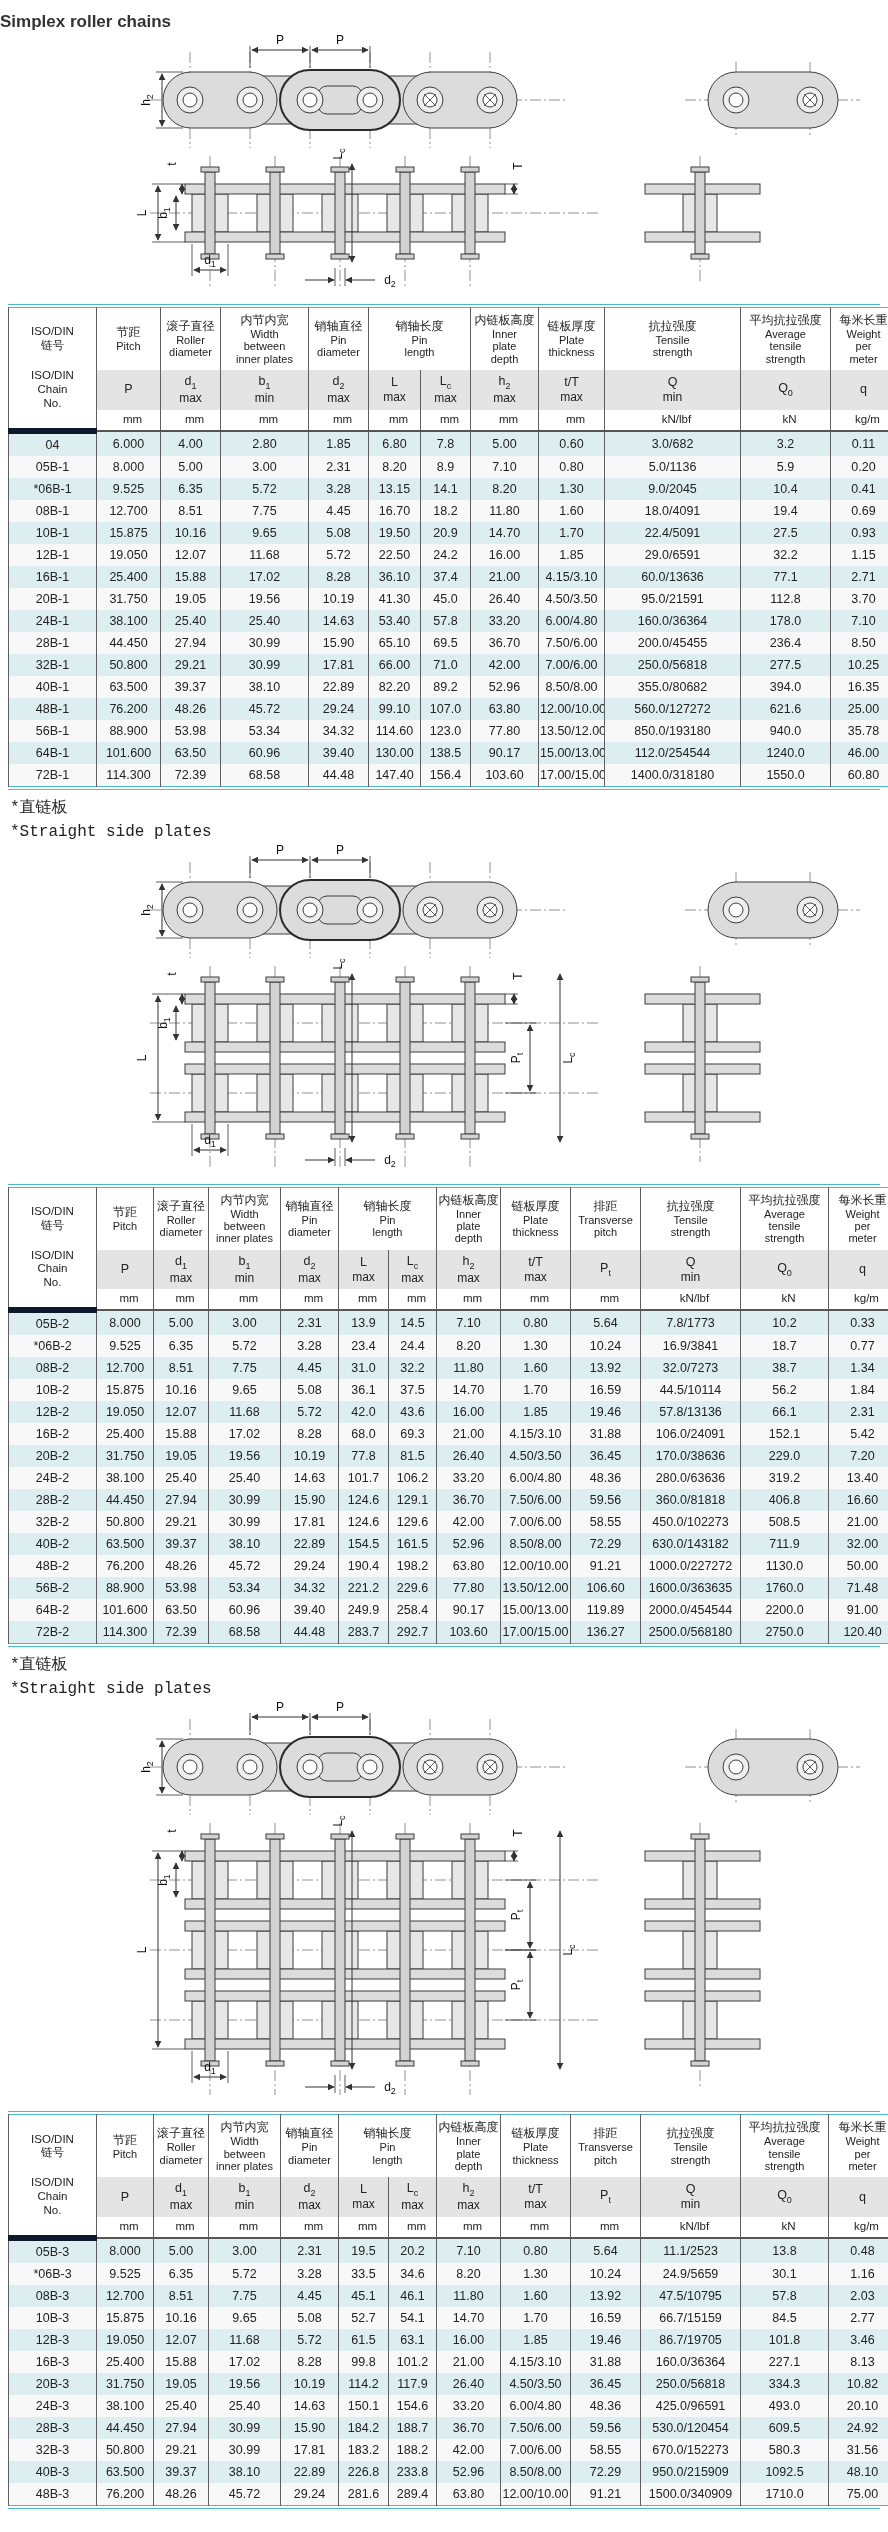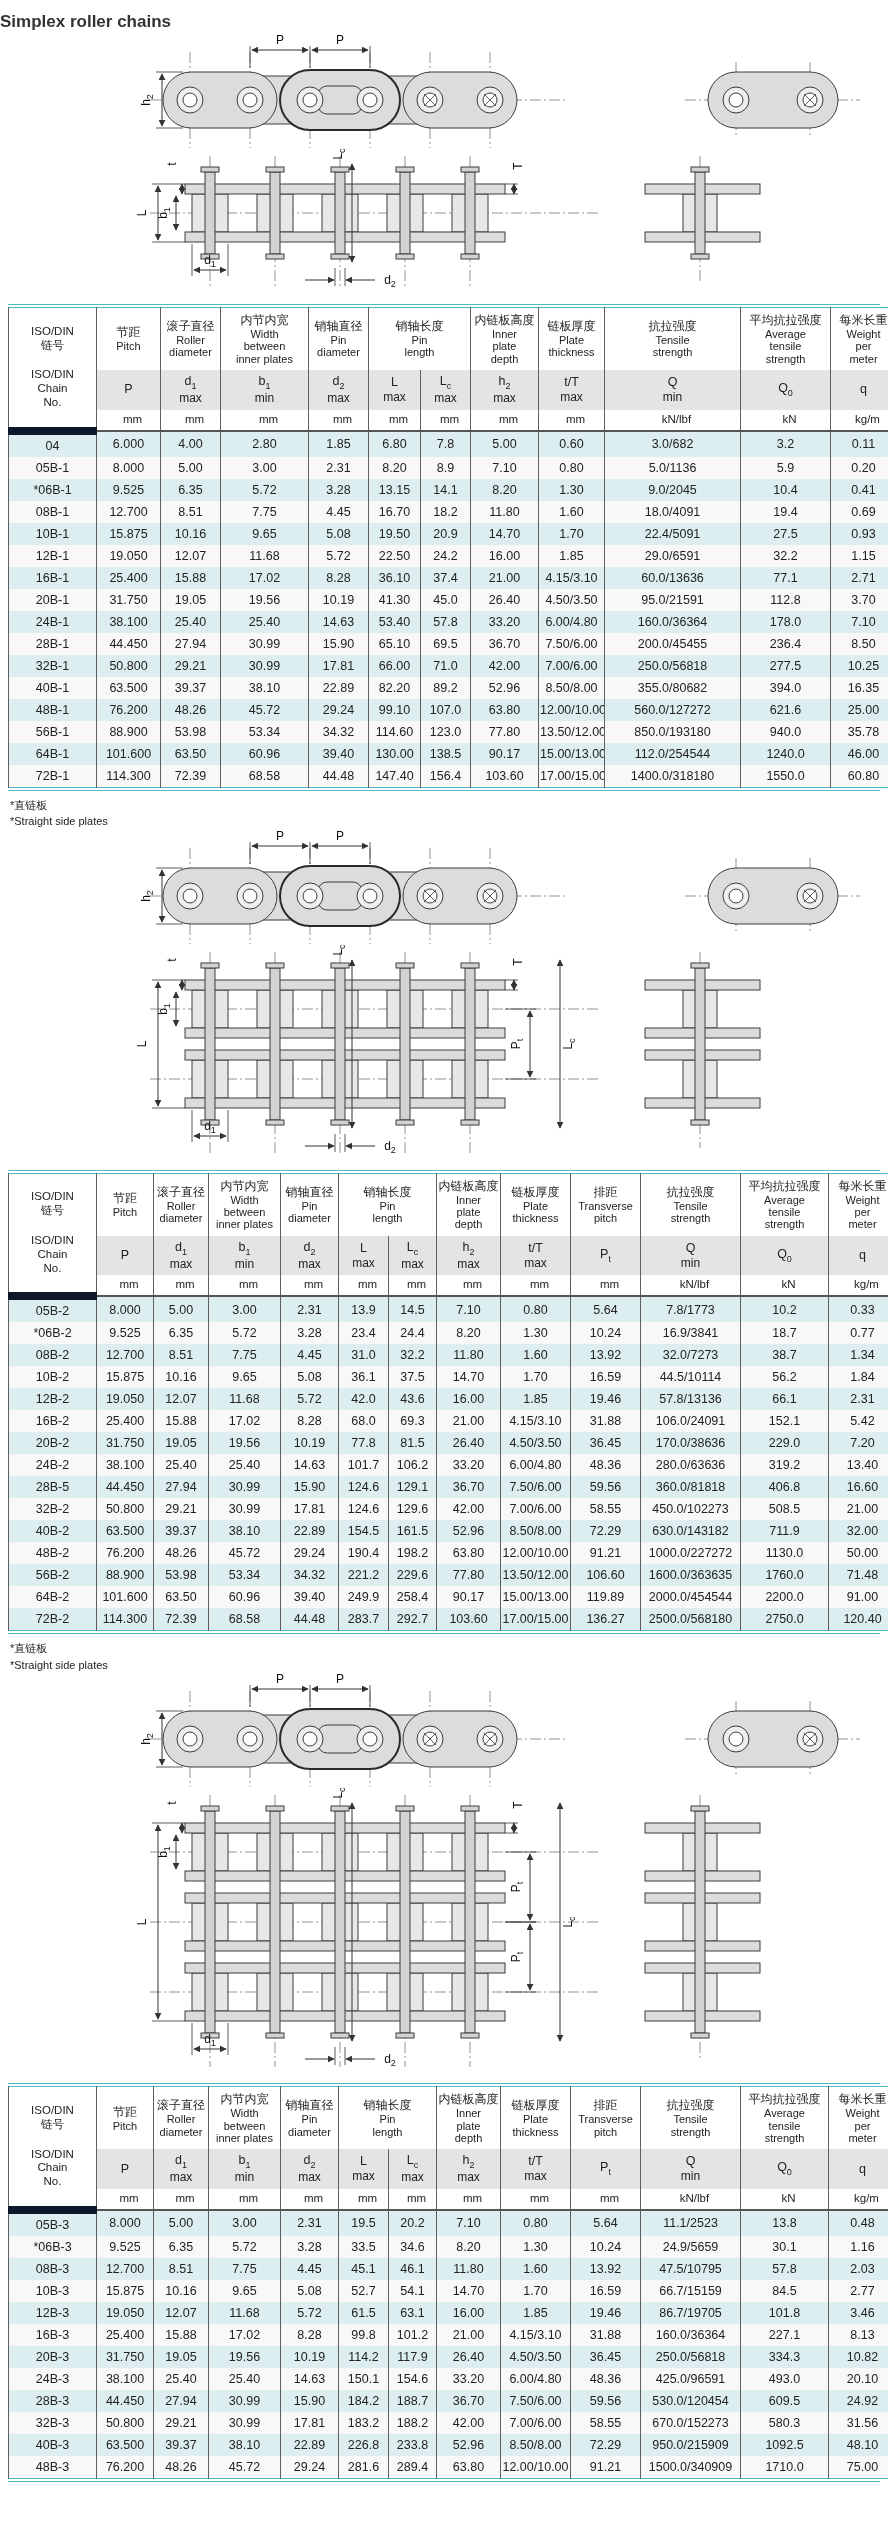--- a/index.html
+++ b/index.html
@@ -8,31 +8,31 @@
   .stitle{text-align:left;font-size:17px;font-weight:600;color:#333;margin:12px 0 2px 0;}
   .diagram{width:888px;}
   .diagram svg{display:block;}
   .tblwrap{margin:4px 8px 0 8px;border-top:1px solid #49bcc8;border-bottom:1px solid #49bcc8;padding:2px 0;}
   table{border-collapse:collapse;width:100%;table-layout:fixed;border-top:1px solid #49bcc8;border-bottom:1px solid #49bcc8;}
   th,td{border-left:1px solid #5f5f5f;border-right:1px solid #5f5f5f;text-align:center;vertical-align:middle;padding:0;overflow:hidden;}
   th{font-weight:normal;}
   .cne{padding:5px 1px;}
   .cn{font-size:12px;line-height:1.25;}
   .en{font-size:11px;line-height:1.12;white-space:pre-line;}
-  th.iso{border-bottom:8px solid #0f172a;}
+  th.iso{border-bottom:6px solid #0f172a;}
   .iso-cn{font-size:11.5px;white-space:pre-line;line-height:1.2;margin-bottom:16px;}
   .iso-en{font-size:11.5px;white-space:pre-line;line-height:1.2;}
   .symrow th{background:#e4e4e4;font-size:12.5px;padding:4px 0;line-height:1.2;}
   sub{font-size:9px;}
   .l2{font-size:12px;}
   .unitrow th{font-size:11.5px;padding:3px 0 5px 8px;border-bottom:2px solid #555;}
   tbody td{font-size:12.5px;padding:4px 1px;}
   tbody tr.odd{background:#ddeef1;}
   tbody tr.even{background:#f8f8f8;}
-  .fnote{font-size:11px;line-height:1.5;margin:0 0 0 10px;color:#222;}
+  .fnote{font-size:16px;line-height:1.5;margin:0 0 0 10px;color:#222;font-family:Liberation Mono, monospace;}
   .fnote.first{margin-top:6px;}
   
   .plate{fill:#dcdcdc;stroke:#3c3c3c;stroke-width:1;}
   .plate2{fill:#dcdcdc;stroke:#2a2a2a;stroke-width:2;}
   .hollow{fill:none;stroke:#3c3c3c;stroke-width:1;}
   .roller{fill:#e7e7e7;stroke:#3c3c3c;stroke-width:1;}
   .pin{fill:#d2d2d2;stroke:#3c3c3c;stroke-width:1;}
   .holeO{fill:#efefef;stroke:#3c3c3c;stroke-width:1;}
   .holeI{fill:#ffffff;stroke:#3c3c3c;stroke-width:1;}
   .cl{stroke:#777;stroke-width:0.8;stroke-dasharray:11 3 2 3;fill:none;}
@@ -918,21 +918,21 @@
             <td>101.7</td>
             <td>106.2</td>
             <td>33.20</td>
             <td>6.00/4.80</td>
             <td>48.36</td>
             <td>280.0/63636</td>
             <td>319.2</td>
             <td>13.40</td>
           </tr>
           <tr class="odd">
-            <td>28B-5</td>
+            <td>28B-2</td>
             <td>44.450</td>
             <td>27.94</td>
             <td>30.99</td>
             <td>15.90</td>
             <td>124.6</td>
             <td>129.1</td>
             <td>36.70</td>
             <td>7.50/6.00</td>
             <td>59.56</td>
             <td>360.0/81818</td>

